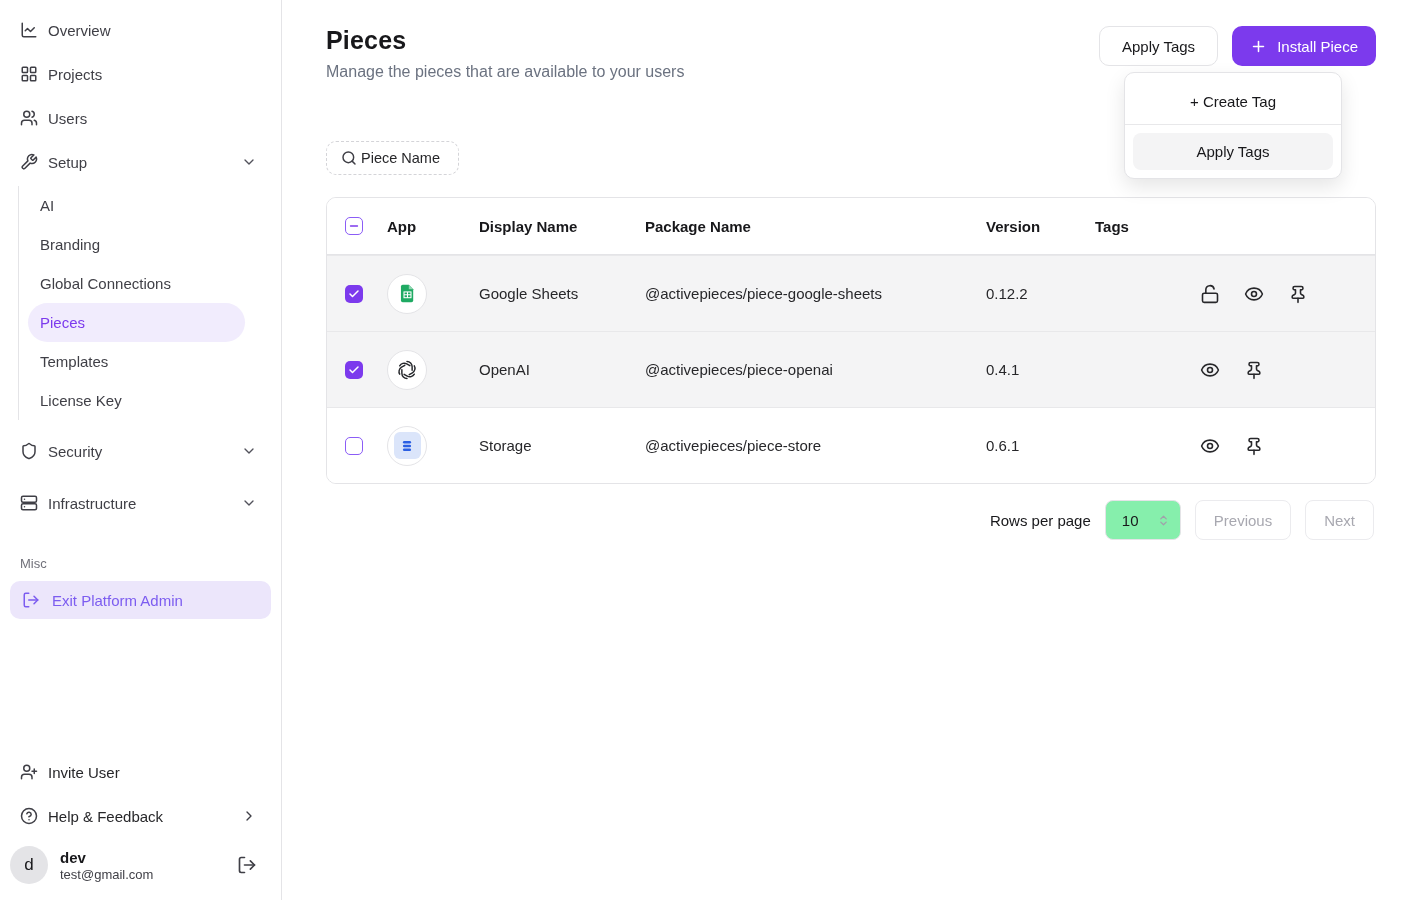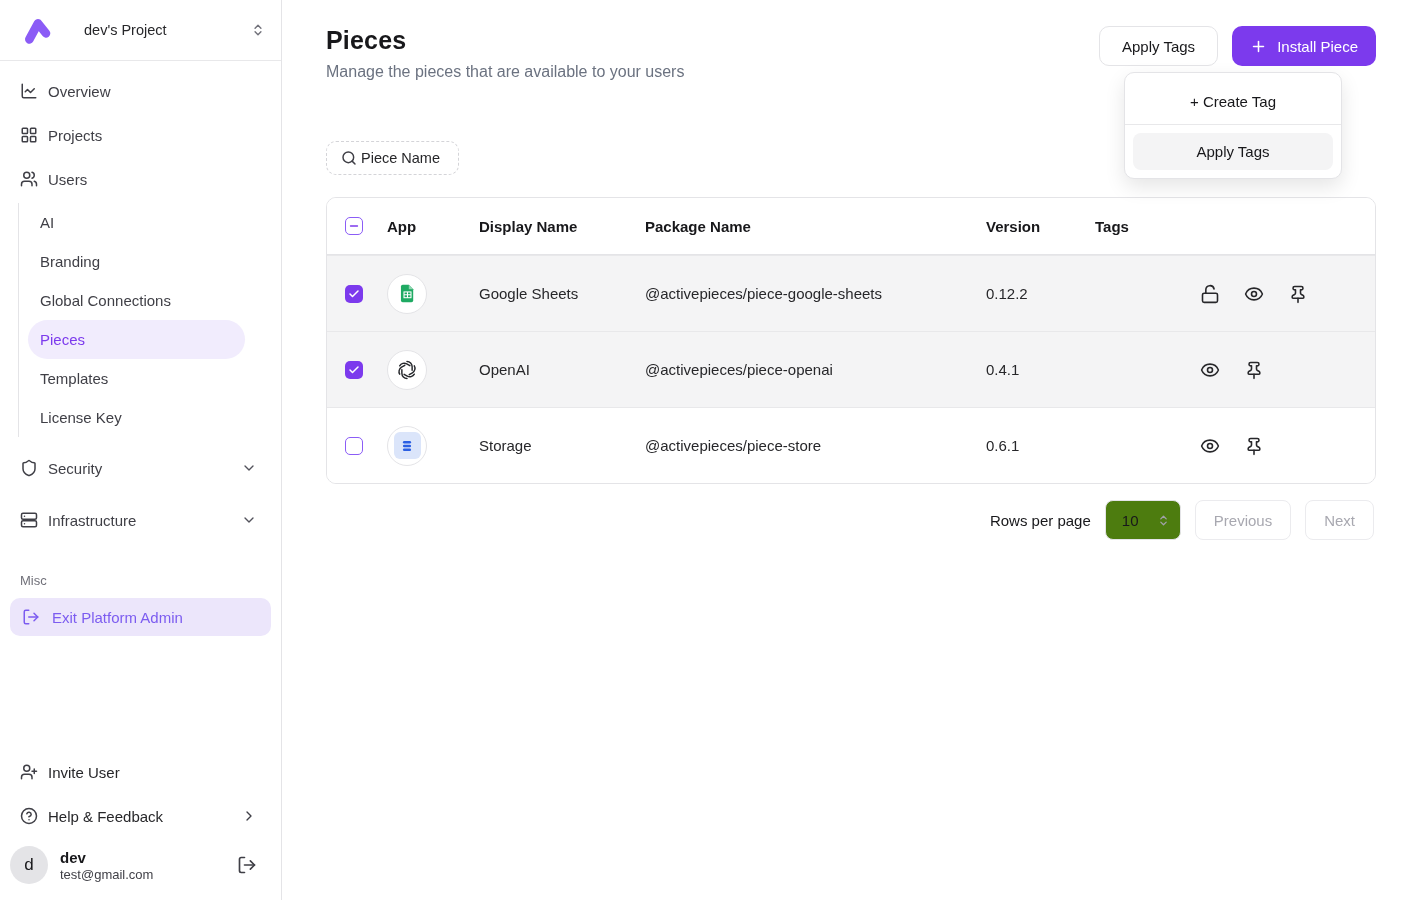--- a/index.html
+++ b/index.html
@@ -75,41 +75,31 @@
   .cell-check { padding-left:18px; }
   .app-icon-wrap { width:40px; height:40px; border-radius:50%; border:1px solid #e4e4e7; background:#fff; display:flex; align-items:center; justify-content:center; }
   .storage-tile { width:27px; height:27px; border-radius:6px; background:#dbe5fa; display:flex; align-items:center; justify-content:center; }
   .cell-text { font-size:15px; color:#27272a; }
   .actions { display:flex; gap:24px; color:#27272a; }
   .action-icon { cursor:pointer; color:#27272a; }
 
   
   .pagination { display:flex; align-items:center; justify-content:flex-end; gap:14px; margin-top:16px; padding-right:2px; }
   .rpp-label { font-size:15px; color:#18181b; }
-  .select-box { border:1px solid #e4e4e7; border-radius:8px; height:40px; width:76px; display:flex; align-items:center; justify-content:space-between; padding:0 10px 0 16px; cursor:pointer; background:#4d7c0f; }
+  .select-box { border:1px solid #e4e4e7; border-radius:8px; height:40px; width:76px; display:flex; align-items:center; justify-content:space-between; padding:0 10px 0 16px; cursor:pointer; background:#86efac; }
   .select-box .sel-val { font-size:15px; color:#18181b; }
   .select-box .sel-ico { color:#a1a1aa; }
   .page-btn { border:1px solid #ebebee; border-radius:8px; height:40px; padding:0 18px; color:#a8a8b0; background:#fff; font-size:15px; display:flex; align-items:center; cursor:default; font-family:inherit; }
 </style>
 </head>
 <body>
 
 <div class="app">
 
   <aside class="sidebar">
-    <div class="sb-header">
-      <svg class="logo-mark" viewBox="0 0 48 48" fill="none">
-        <path d="M11 38 L24 14 L36 29" stroke="#8b5cf6" stroke-width="13" stroke-linecap="round" stroke-linejoin="round"></path>
-      </svg>
-      <span class="project-name">dev's Project</span>
-      <svg class="chevrons-ud" width="14" height="14" viewBox="0 0 24 24" fill="none" stroke="currentColor" stroke-width="2.4" stroke-linecap="round" stroke-linejoin="round">
-          <path d="m7 15 5 5 5-5"></path>
-          <path d="m7 9 5-5 5 5"></path>
-        </svg>
-    </div>
 
     <nav class="nav">
       <div class="nav-item">
         <svg class="nv-icon" width="18" height="18" viewBox="0 0 24 24" fill="none" stroke="currentColor" stroke-width="2" stroke-linecap="round" stroke-linejoin="round">
             <path d="M3 3v16a2 2 0 0 0 2 2h16"></path>
             <path d="m19 9-5 5-4-4-3 3"></path>
           </svg>
         <span>Overview</span>
       </div>
       <div class="nav-item">
@@ -122,20 +112,29 @@
         <span>Projects</span>
       </div>
       <div class="nav-item">
         <svg class="nv-icon" width="18" height="18" viewBox="0 0 24 24" fill="none" stroke="currentColor" stroke-width="2" stroke-linecap="round" stroke-linejoin="round">
             <path d="M16 21v-2a4 4 0 0 0-4-4H6a4 4 0 0 0-4 4v2"></path>
             <circle cx="9" cy="7" r="4"></circle>
             <path d="M22 21v-2a4 4 0 0 0-3-3.87"></path>
             <path d="M16 3.13a4 4 0 0 1 0 7.75"></path>
           </svg>
         <span>Users</span>
+      </div>
+      <div class="nav-item">
+        <svg class="nv-icon" width="18" height="18" viewBox="0 0 24 24" fill="none" stroke="currentColor" stroke-width="2" stroke-linecap="round" stroke-linejoin="round">
+            <path d="M14.7 6.3a1 1 0 0 0 0 1.4l1.6 1.6a1 1 0 0 0 1.4 0l3.77-3.77a6 6 0 0 1-7.94 7.94l-6.91 6.91a2.12 2.12 0 0 1-3-3l6.91-6.91a6 6 0 0 1 7.94-7.94l-3.76 3.76z"></path>
+          </svg>
+        <span>Setup</span>
+        <svg class="nv-chevron" width="16" height="16" viewBox="0 0 24 24" fill="none" stroke="currentColor" stroke-width="2" stroke-linecap="round" stroke-linejoin="round">
+            <path d="m6 9 6 6 6-6"></path>
+          </svg>
       </div>
 
       <div class="submenu">
         <div class="submenu-item">
             <span>AI</span>
           </div>
         <div class="submenu-item">
             <span>Branding</span>
           </div>
         <div class="submenu-item">

